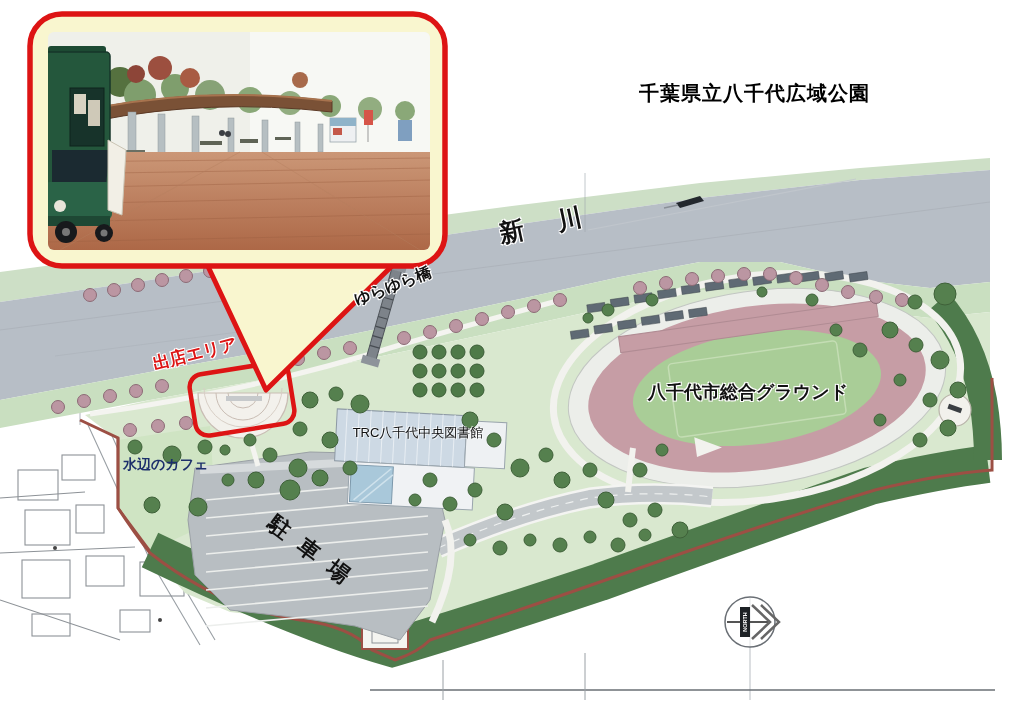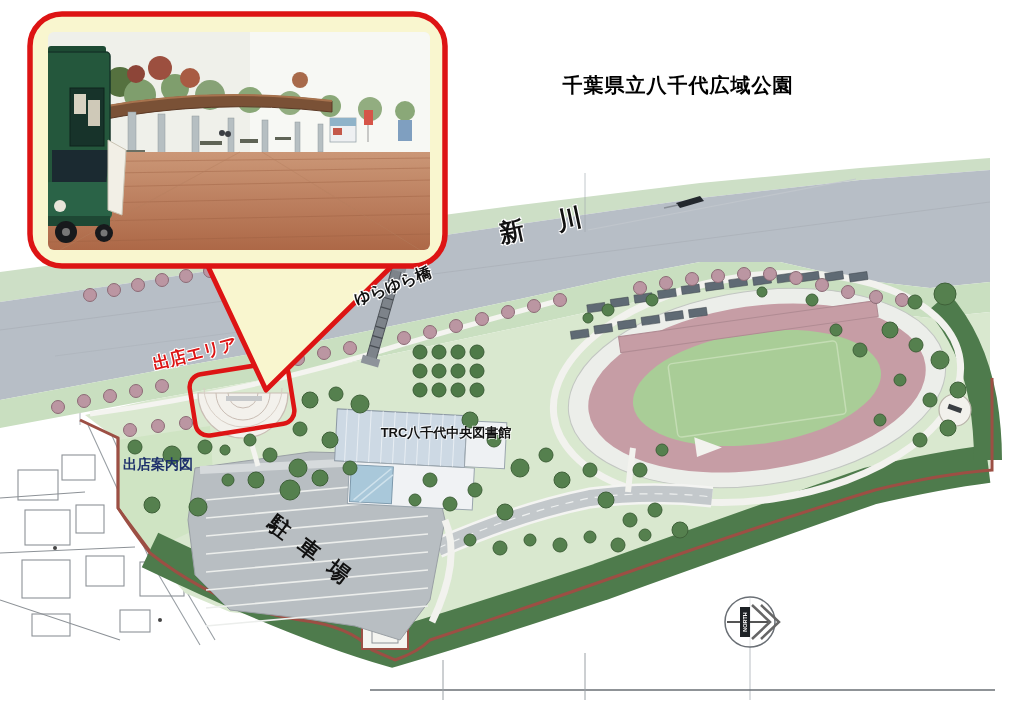--- a/index.html
+++ b/index.html
@@ -6,32 +6,32 @@
   .canvas{
     position:relative;width:1024px;height:724px;overflow:hidden;background:#fff;
     font-family:"Liberation Sans","DejaVu Sans",sans-serif;
   }
   .canvas svg{position:absolute;left:0;top:0;}
   .lbl{
     position:absolute;font-weight:700;color:#111;white-space:nowrap;
     text-shadow:1px 1px 0 #fff,-1px -1px 0 #fff,1px -1px 0 #fff,-1px 1px 0 #fff;
     line-height:1;
   }
-  .title-block{position:absolute;left:486px;top:72px;width:384px;text-align:center;
+  .title-block{position:absolute;left:486px;top:80px;width:384px;text-align:right;
     font-weight:700;color:#000;}
   .title-block .t1{font-size:20px;margin-bottom:26px;letter-spacing:1px;}
   .title-block .t2{font-size:19px;letter-spacing:0.5px;}
   .river-label{left:497px;top:222px;font-size:25px;letter-spacing:34px;
     transform:rotate(-12deg);transform-origin:left top;}
   .bridge-label{left:352px;top:293px;font-size:16px;transform:rotate(-21deg);transform-origin:left top;}
   .vendor-label{left:151px;top:356px;font-size:17px;color:var(--accent_red);
     transform:rotate(-14deg);transform-origin:left top;}
   .library-label{position:absolute;left:318px;top:424px;width:200px;text-align:center;
-    font-weight:700;font-size:13px;color:#111;
-    text-shadow:1px 1px 0 rgba(255,255,255,.75),-1px -1px 0 rgba(255,255,255,.75);margin-left:28px;}
+    font-weight:400;font-size:13px;color:#111;
+    text-shadow:1px 1px 0 rgba(255,255,255,.75),-1px -1px 0 rgba(255,255,255,.75);}
   .library-label div{margin-bottom:9px;white-space:nowrap;}
   .dogrun-label{left:123px;top:457px;font-size:14px;color:var(--dogrun_label_navy);
     text-shadow:none;}
   .parking-label{left:277px;top:512px;font-size:22px;letter-spacing:15px;
     transform:rotate(37deg);transform-origin:left top;text-shadow:none;}
   .ground-label{left:648px;top:383px;font-size:18px;letter-spacing:0px;}
 </style>
 </head>
 <body>
 
@@ -427,16 +427,17 @@
 
 <div class="title-block">
   <div class="t1">千葉県立八千代広域公園</div>
 </div>
 <div class="lbl river-label">新川</div>
 <div class="lbl bridge-label">ゆらゆら橋</div>
 <div class="lbl vendor-label">出店エリア</div>
 <div class="library-label">
   <div>TRC八千代中央図書館</div>
 </div>
-<div class="lbl dogrun-label">出店案内図</div>
+<div class="lbl dogrun-label">水辺のカフェ</div>
 <div class="lbl parking-label">駐車場</div>
+<div class="lbl ground-label">八千代市総合グラウンド</div>
 
 </div>
 
 </body></html>

